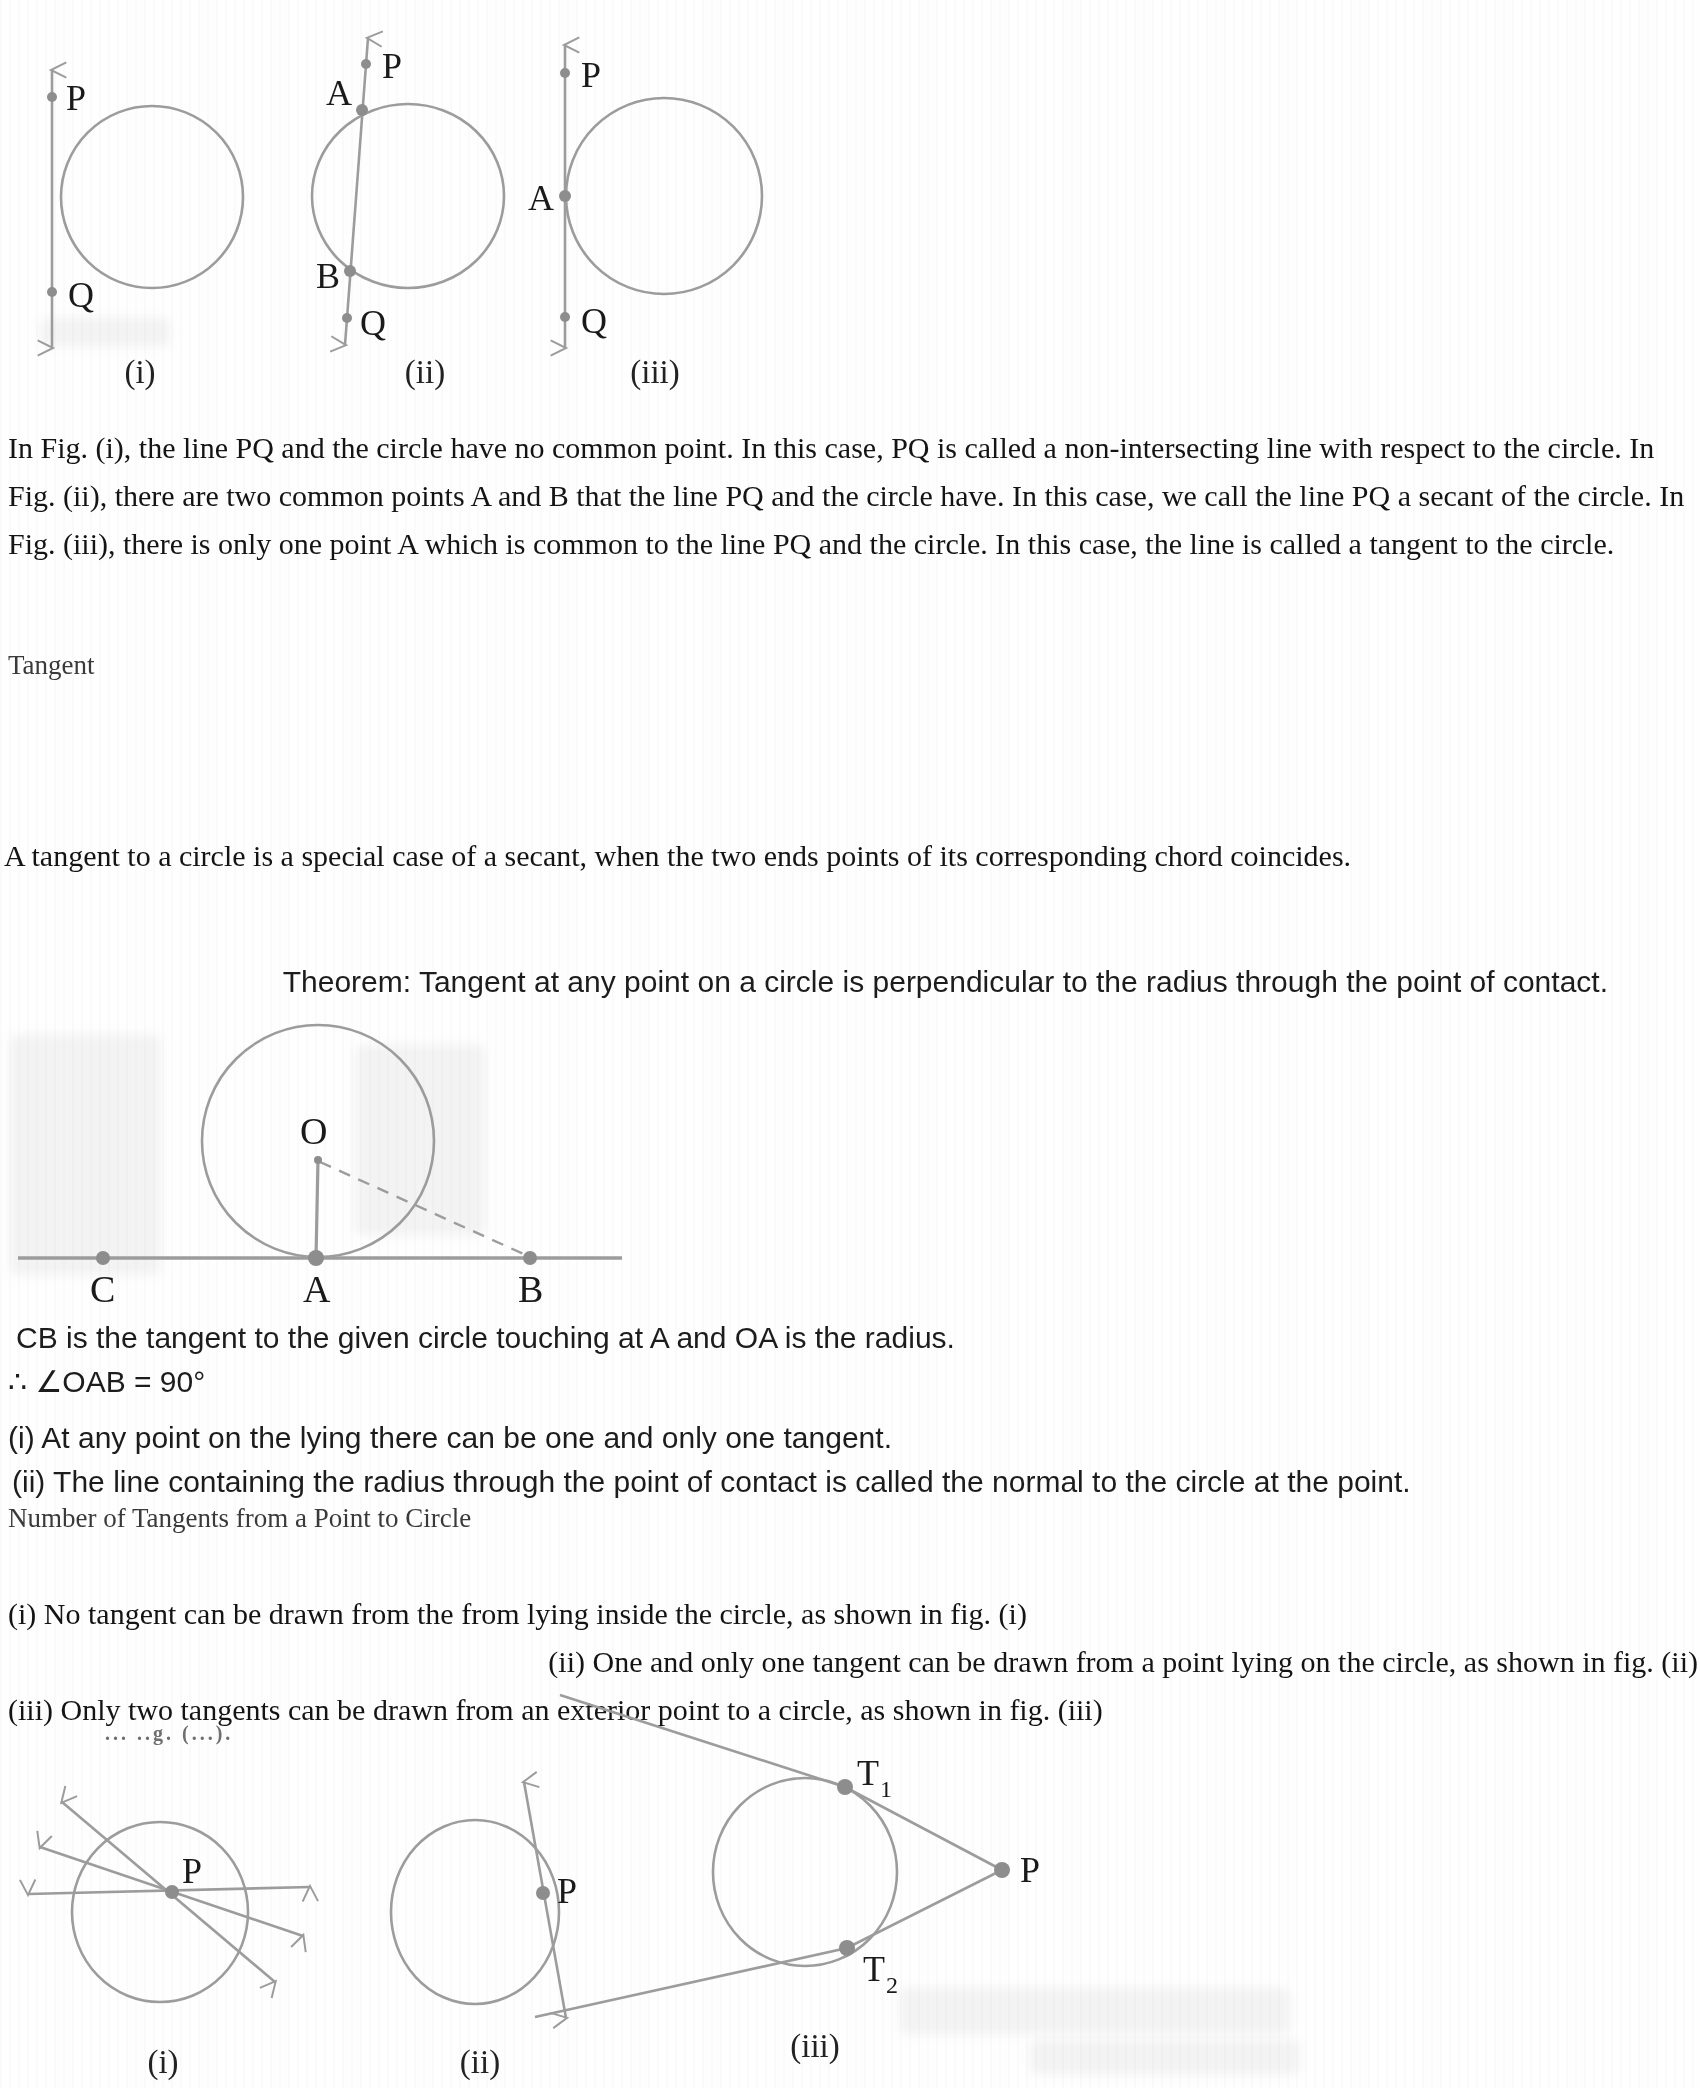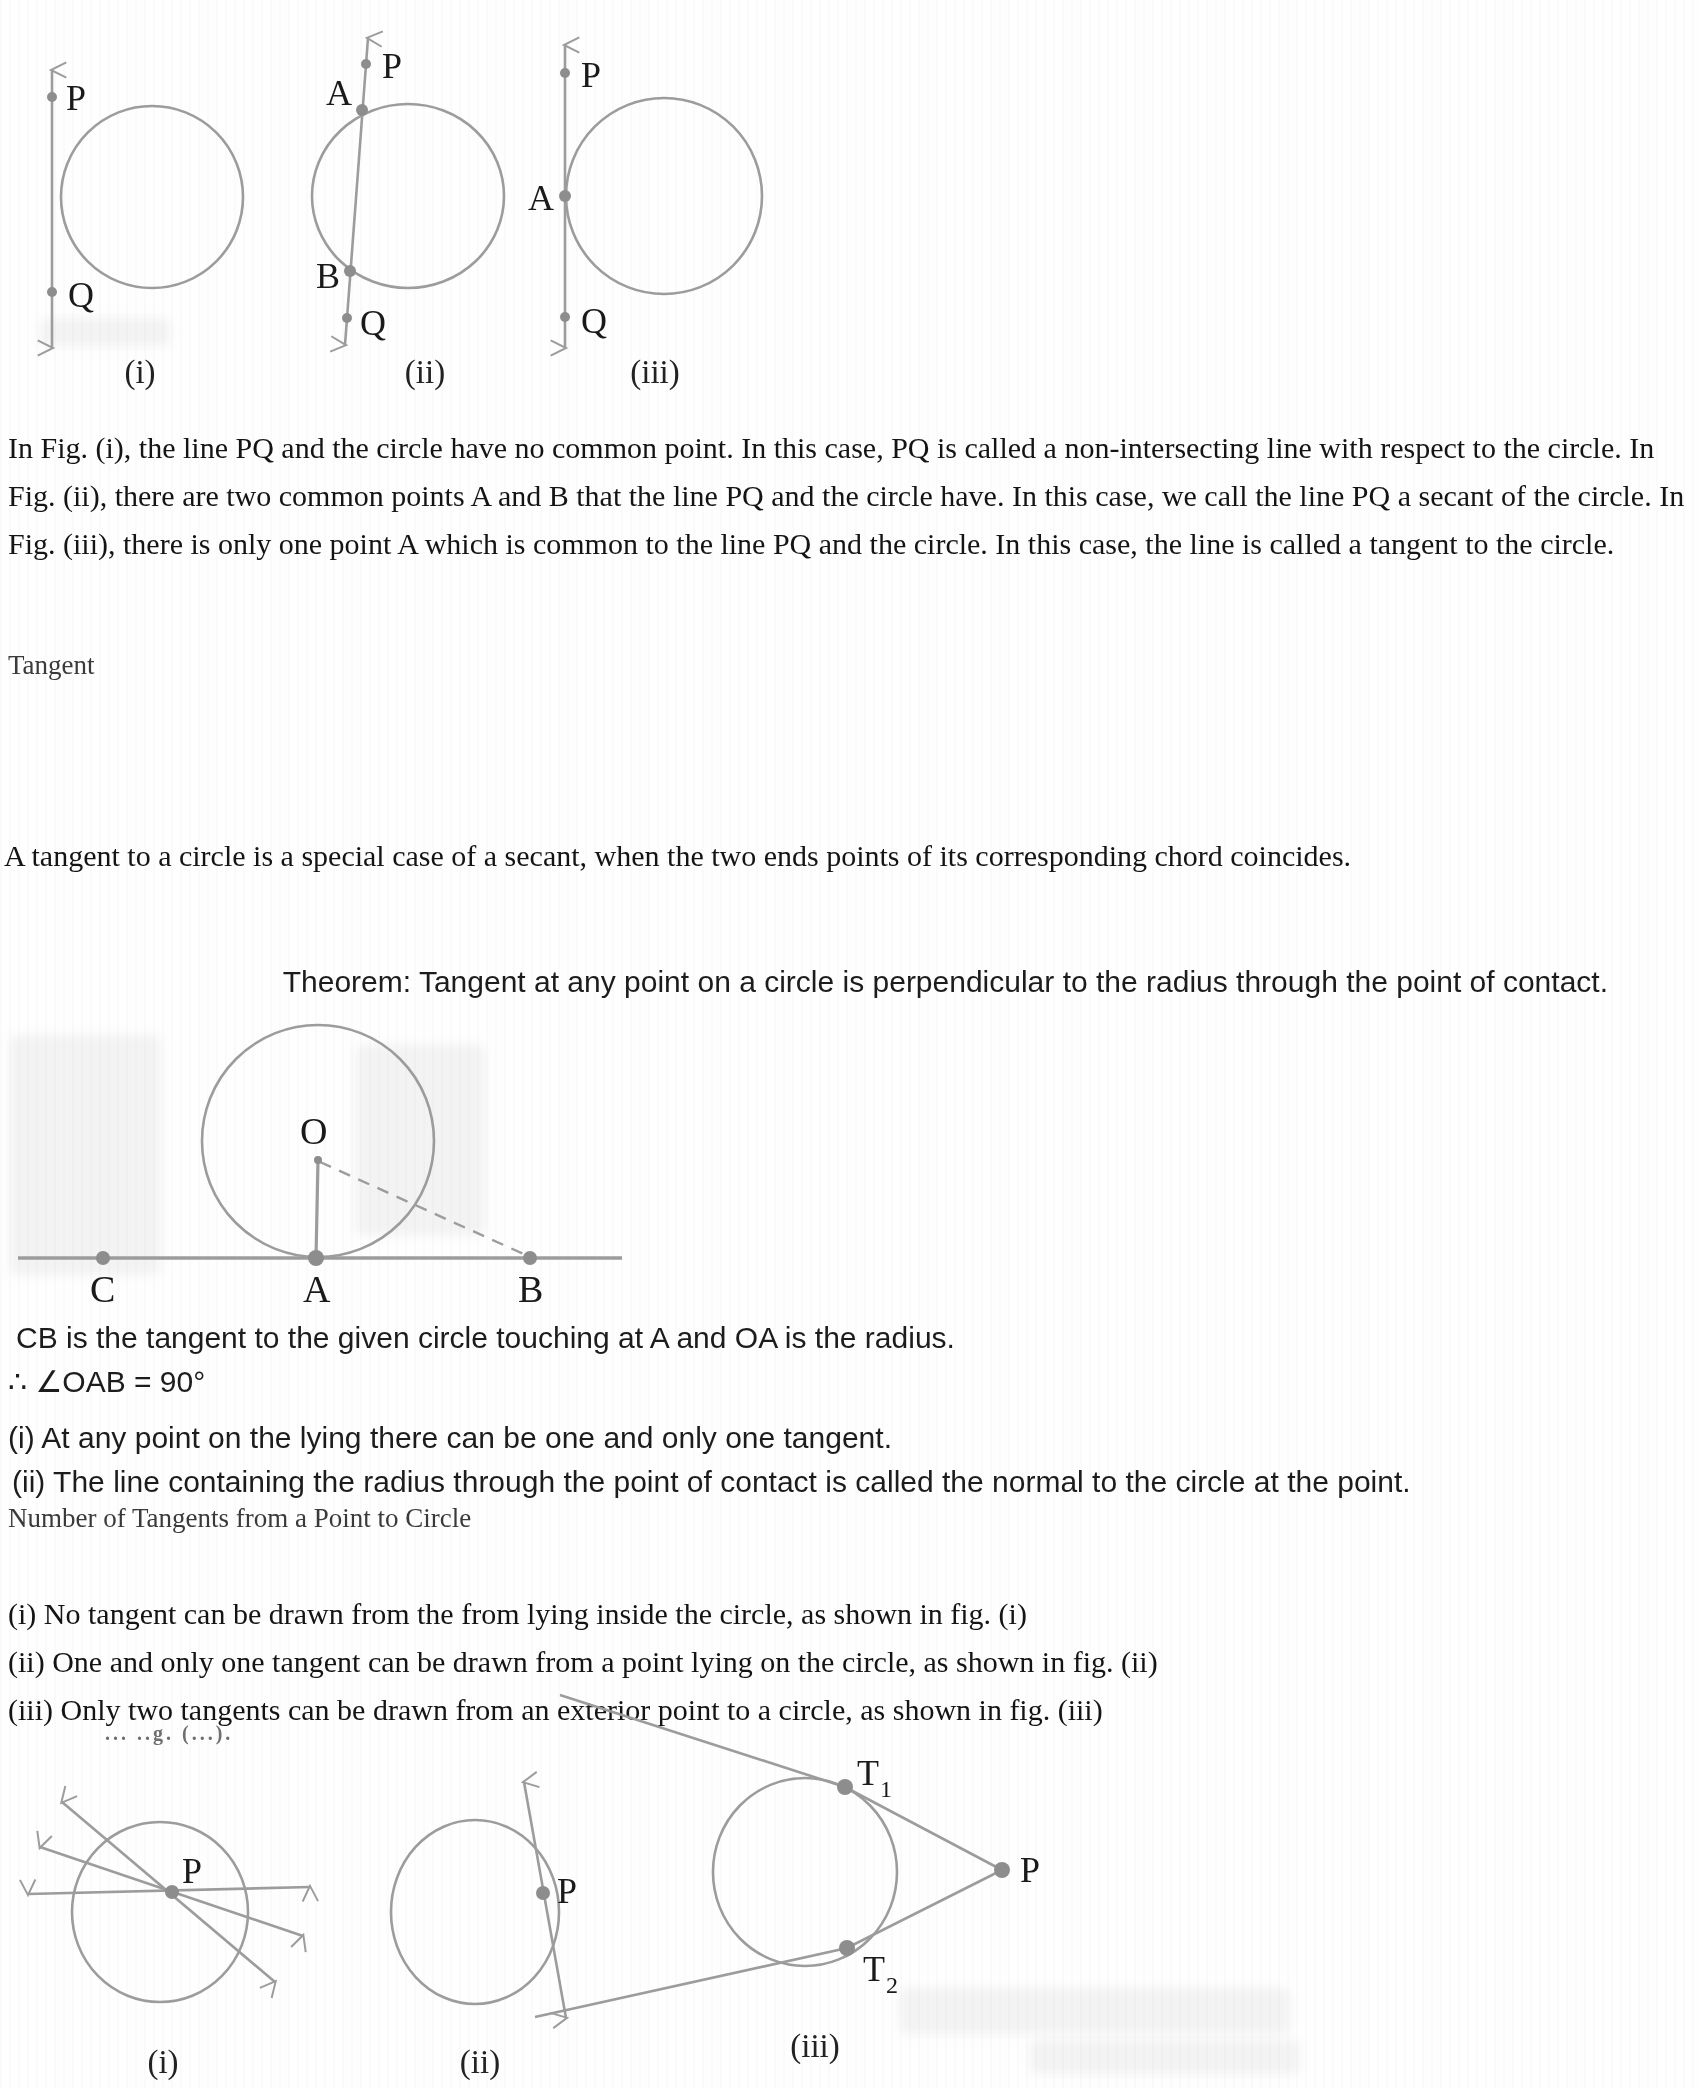--- a/index.html
+++ b/index.html
@@ -104,21 +104,21 @@
     <text class="ptlabel" style="font-size:38px" x="518" y="292">B</text>
   </svg>
 
   <p class="sans-text abs" style="left:16px;top:1318px;">CB is the tangent to the given circle touching at A and OA is the radius.</p>
   <p class="sans-text abs" style="left:8px;top:1362px;">∴ ∠OAB = 90°</p>
   <p class="sans-text abs" style="left:8px;top:1418px;">(i) At any point on the lying there can be one and only one tangent.</p>
   <p class="sans-text abs" style="left:12px;top:1462px;">(ii) The line containing the radius through the point of contact is called the normal to the circle at the point.</p>
 
   <h2 class="heading abs" style="left:8px;top:1496px;margin-top:7px;">Number of Tangents from a Point to Circle</h2>
   <p class="serif-text abs" style="left:8px;top:1590px;width:1690px;">(i) No tangent can be drawn from the from lying inside the circle, as shown in fig. (i)</p>
-  <p class="serif-text abs" style="left:8px;top:1638px;width:1690px;">(ii) One and only one tangent can be drawn from a point lying on the circle, as shown in fig. (ii)</p>
+  <p class="serif-text abs" style="left:8px;top:1638px;width:1690px;text-align:right;">(ii) One and only one tangent can be drawn from a point lying on the circle, as shown in fig. (ii)</p>
   <p class="serif-text abs" style="left:8px;top:1686px;width:1690px;">(iii) Only two tangents can be drawn from an exterior point to a circle, as shown in fig. (iii)</p>
   <span class="artifact abs" style="left:105px;top:1722px;">... ..g. (...).</span>
 
   <svg class="abs" style="left:0;top:1685px;" width="1120" height="403" viewBox="0 0 1120 403">
     <defs>
       <marker id="ah2" viewBox="0 0 10 10" refX="5" refY="2" markerWidth="22" markerHeight="22" markerUnits="userSpaceOnUse" orient="auto-start-reverse">
         <path d="M1.5,8.5 L5,1.5 L8.5,8.5" fill="none" stroke="#9c9c9c" stroke-width="0.9"></path>
       </marker>
     </defs>
 

